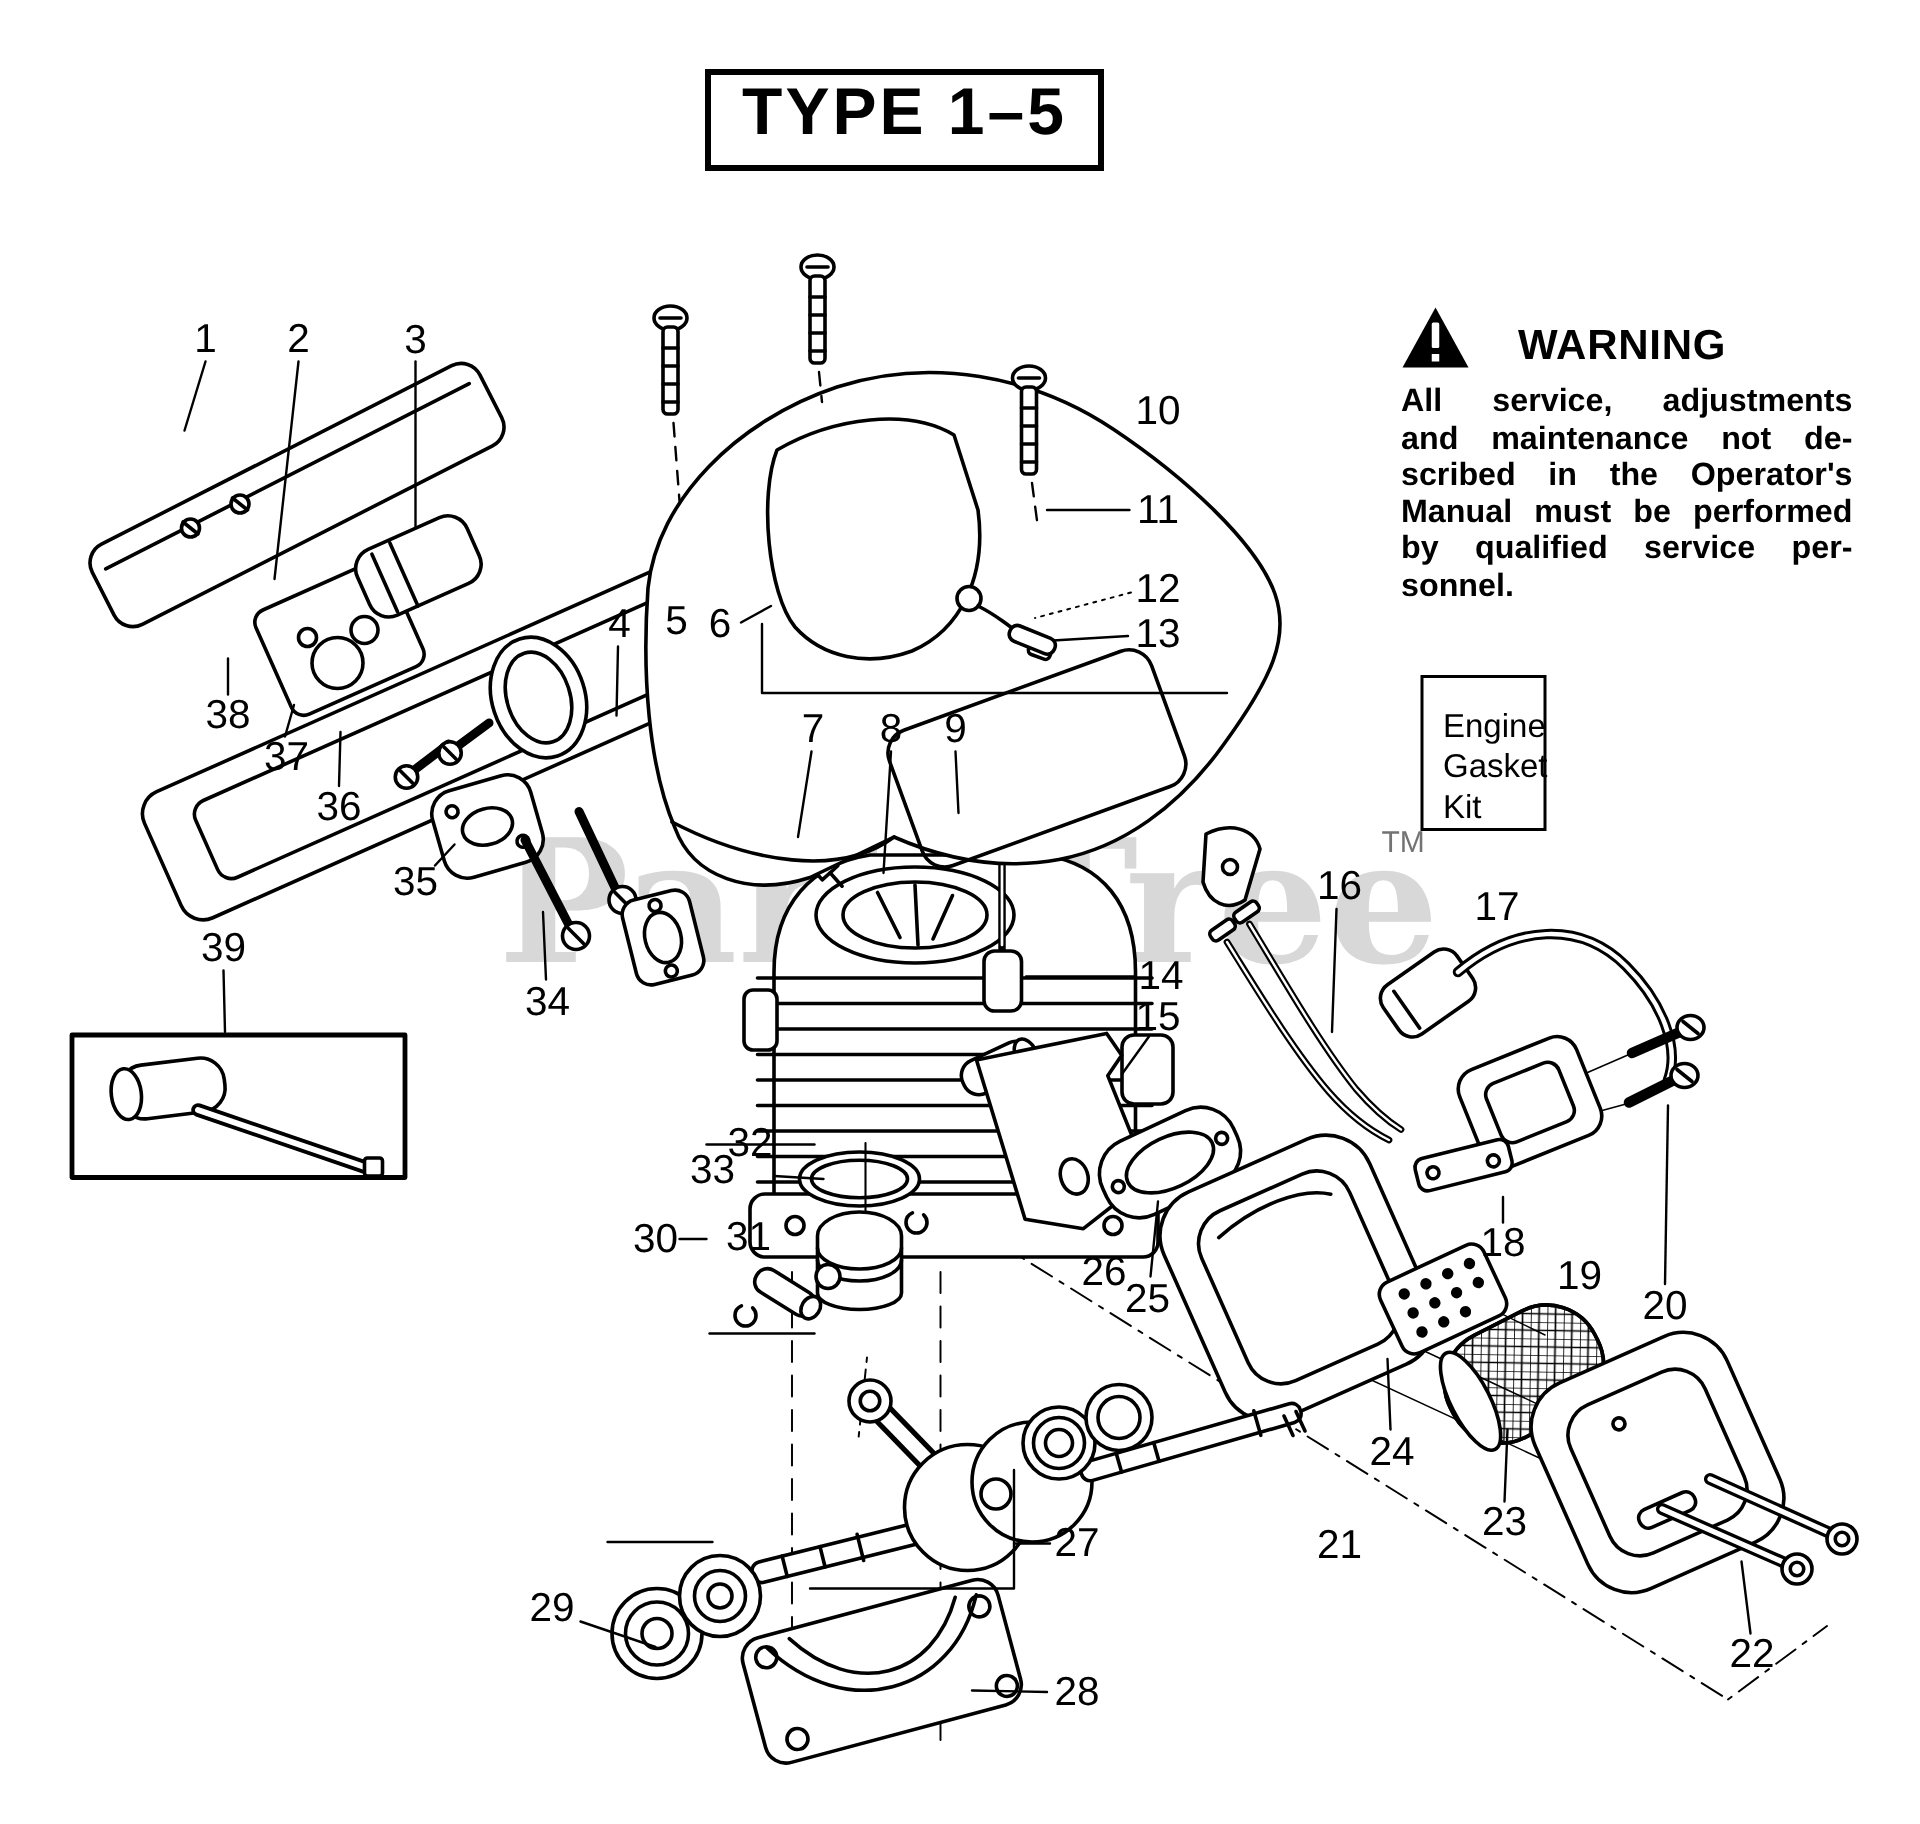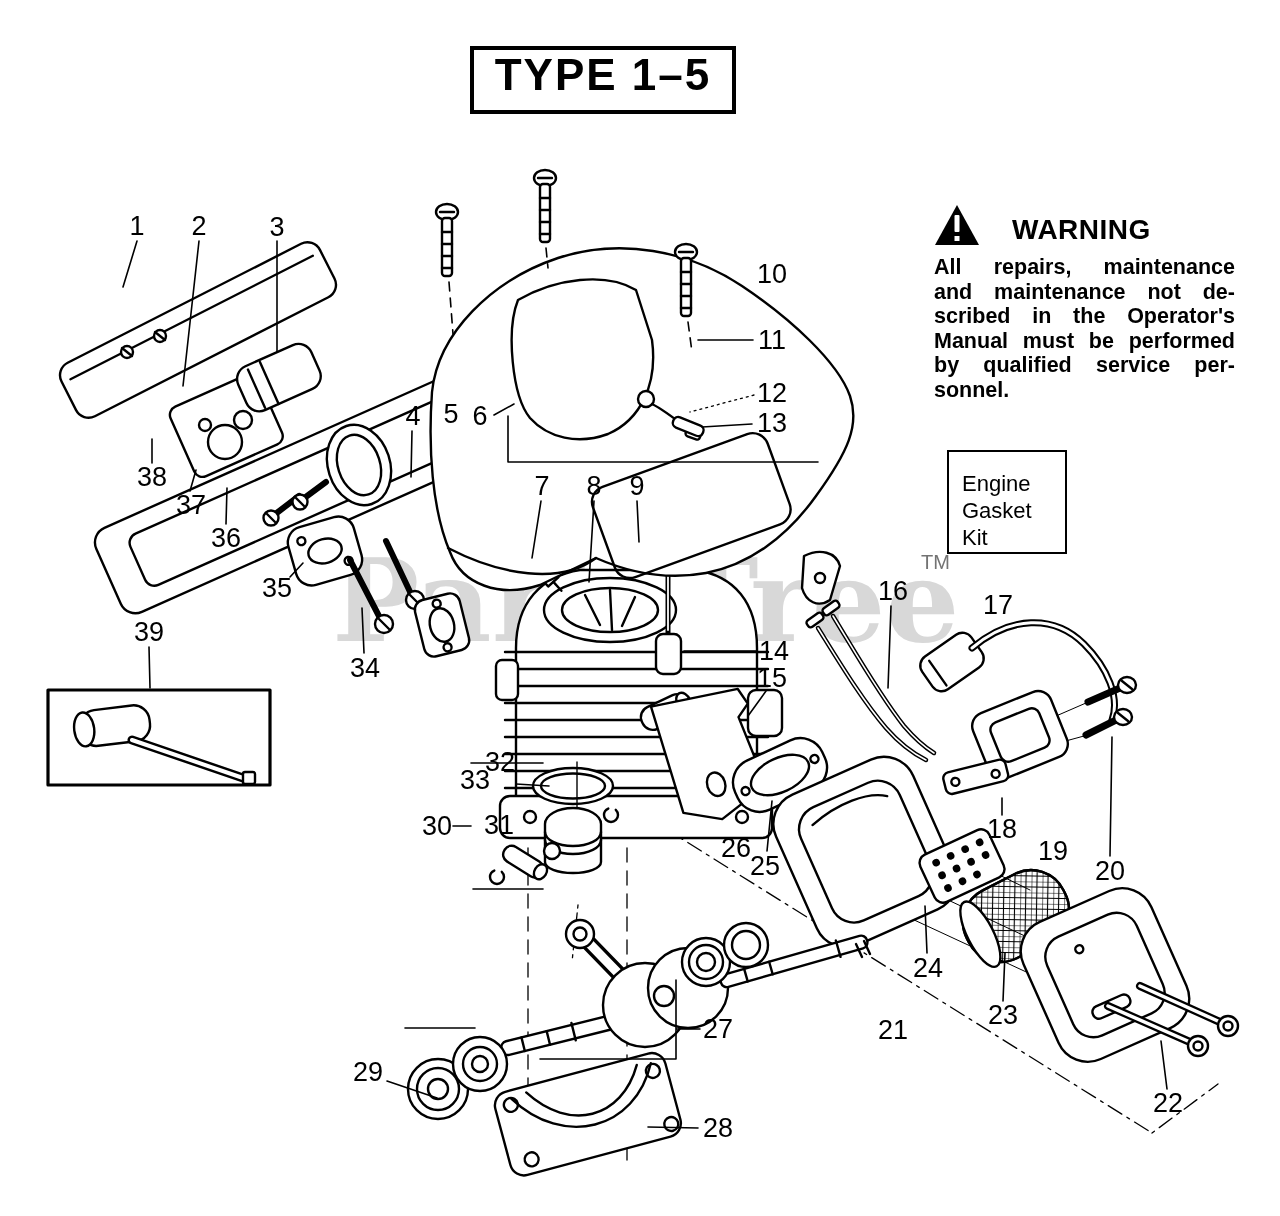--- a/index.html
+++ b/index.html
@@ -12,21 +12,21 @@
          font-family:"Liberation Sans",sans-serif;}
   svg.art{position:absolute;left:0;top:0;z-index:1;}
   .title-box{position:absolute;left:470px;top:46px;width:258px;height:60px;z-index:2;
              border:4px solid #000;display:flex;justify-content:center;
              font-size:44px;font-weight:bold;letter-spacing:2px;background:#fff;}
   .warning{position:absolute;left:934px;top:204px;width:301px;z-index:2;background:#fff;}
   .warning-head{display:flex;align-items:flex-end;gap:32px;font-size:28px;font-weight:bold;letter-spacing:.5px;}
   .warning-body{margin-top:9px;font-size:21.5px;font-weight:bold;line-height:24.6px;}
   .warning-body .wline{text-align:justify;text-align-last:justify;}
   .warning-body .wline:last-child{text-align-last:left;}
-  .gasket-box{position:absolute;left:947px;top:450px;width:120px;height:104px;z-index:2;
+  .gasket-box{position:absolute;left:947px;top:450px;width:84px;height:104px;z-index:2;
               border:2px solid #000;box-sizing:border-box;background:#fff;
               font-size:22px;line-height:27px;padding:18px 0 0 13px;}
   .labels{position:absolute;left:0;top:0;width:100%;height:100%;z-index:3;pointer-events:none;}
   .part-label{position:absolute;transform:translate(-50%,-50%);font-size:27px;color:#000;
               font-family:"Liberation Sans",sans-serif;}
 </style>
 </head>
 <body>
 
 <div class="canvas">
@@ -430,21 +430,21 @@
       <span style="display:inline-flex;">
         <svg width="46" height="42" viewBox="0 0 46 42">
           <path d="M23 1 L45 41 H1 Z" fill="#000"></path>
           <rect x="20.5" y="11" width="5" height="17" fill="#fff" rx="1"></rect>
           <rect x="20.5" y="32" width="5" height="5" fill="#fff"></rect>
         </svg>
       </span>
       <span>WARNING</span>
     </div>
     <div class="warning-body">
-      <div class="wline">All repairs, maintenance</div>
+      <div class="wline">All service, adjustments</div>
       <div class="wline">and maintenance not de-</div>
       <div class="wline">scribed in the Operator's</div>
       <div class="wline">Manual must be performed</div>
       <div class="wline">by qualified service per-</div>
       <div class="wline">sonnel.</div>
     </div>
   </div>
 
   <div class="gasket-box">
     <div>Engine</div>

